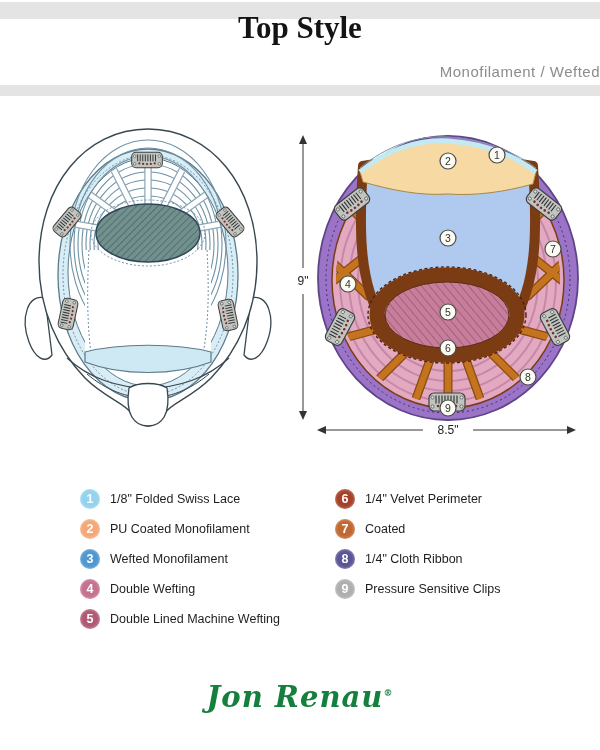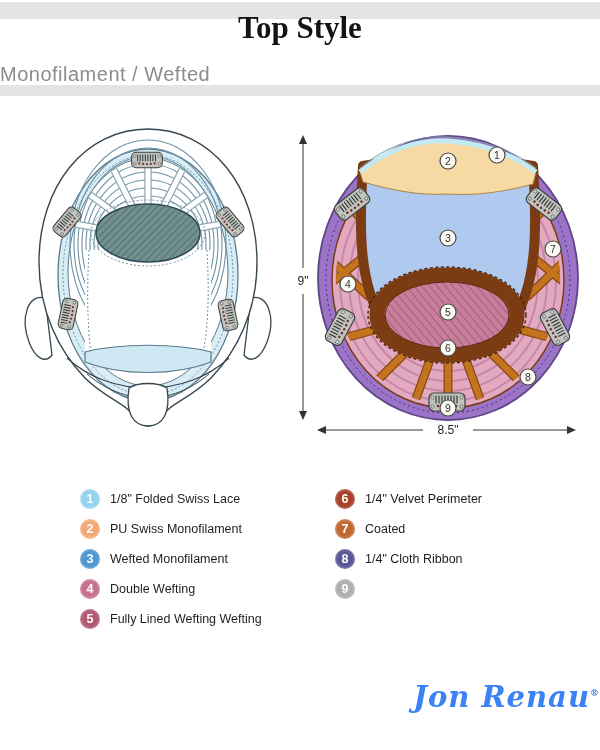--- a/index.html
+++ b/index.html
@@ -3,35 +3,35 @@
 <meta charset="utf-8">
 <style>
   html,body{margin:0;padding:0;background:#fff;}
   .page{position:relative;width:600px;height:750px;background:#fff;overflow:hidden;
         font-family:"Liberation Sans",sans-serif;}
   .bar{position:absolute;left:0;right:0;background:#E4E4E4;}
   .bar-top{top:2px;height:17px;}
   .bar-mid{top:85px;height:11px;}
   .title{position:absolute;top:10px;left:0;width:100%;text-align:center;
          font-family:"Liberation Serif",serif;font-weight:bold;font-size:31px;color:#141414;}
-  .subtitle{position:absolute;top:63px;left:0;width:100%;text-align:left;
-            font-size:20px;color:#8C8C8C;letter-spacing:.5px;}
+  .subtitle{position:absolute;top:63px;left:0;width:100%;text-align:right;
+            font-size:15px;color:#8C8C8C;letter-spacing:.5px;}
   .head-svg{position:absolute;left:15px;top:122px;}
   .cap-svg{position:absolute;left:290px;top:130px;}
   .legend-col{position:absolute;display:flex;flex-direction:column;}
   .legend-left{left:80px;top:484px;}
   .legend-right{left:335px;top:484px;}
   .lrow{display:flex;align-items:center;height:30px;}
   .lnum{width:20px;height:20px;border-radius:50%;color:#fff;font-weight:bold;
         font-size:12.5px;line-height:20px;text-align:center;flex:0 0 20px;
         box-shadow:inset 0 0 3px rgba(255,255,255,.55);}
   .llab{margin-left:10px;font-size:12.5px;color:#1e1e1e;}
-  .logo{position:absolute;top:680px;left:0;width:100%;text-align:right;
+  .logo{position:absolute;top:680px;left:0;width:100%;text-align:center;
         font-family:"DejaVu Serif",serif;font-style:italic;font-weight:bold;
-        font-size:29px;color:#3b82f6;letter-spacing:1px;}
+        font-size:29px;color:#15803d;letter-spacing:1px;}
   .logo sup{font-size:9px;font-style:normal;}
   svg text{font-family:"Liberation Sans",sans-serif;}
 </style>
 </head>
 <body>
 
 <div class="page">
 
   <div class="bar bar-top"></div>
   <div class="title">Top Style</div>
@@ -259,49 +259,50 @@
     <text x="158" y="304" font-size="12" fill="#222" text-anchor="middle">8.5"</text>
   </svg>
 
   <div class="legend-col legend-left">
     <div class="lrow">
       <span class="lnum" style="background: rgb(146, 211, 239);">1</span>
       <span class="llab">1/8" Folded Swiss Lace</span>
     </div>
     <div class="lrow">
       <span class="lnum" style="background: rgb(245, 168, 118);">2</span>
-      <span class="llab">PU Swiss Monofilament</span>
+      <span class="llab">PU Coated Monofilament</span>
     </div>
     <div class="lrow">
       <span class="lnum" style="background: rgb(79, 151, 208);">3</span>
       <span class="llab">Wefted Monofilament</span>
     </div>
     <div class="lrow">
       <span class="lnum" style="background: rgb(197, 113, 143);">4</span>
       <span class="llab">Double Wefting</span>
     </div>
     <div class="lrow">
       <span class="lnum" style="background: rgb(177, 89, 114);">5</span>
-      <span class="llab">Fully Lined Wefting Wefting</span>
+      <span class="llab">Double Lined Machine Wefting</span>
     </div>
   </div>
 
   <div class="legend-col legend-right">
     <div class="lrow">
       <span class="lnum" style="background: rgb(166, 64, 41);">6</span>
       <span class="llab">1/4" Velvet Perimeter</span>
     </div>
     <div class="lrow">
       <span class="lnum" style="background: rgb(193, 104, 50);">7</span>
       <span class="llab">Coated</span>
     </div>
     <div class="lrow">
       <span class="lnum" style="background: rgb(91, 85, 149);">8</span>
       <span class="llab">1/4" Cloth Ribbon</span>
     </div>
     <div class="lrow">
       <span class="lnum" style="background: rgb(175, 175, 175);">9</span>
+      <span class="llab">Pressure Sensitive Clips</span>
     </div>
   </div>
 
   <div class="logo"><span>Jon Renau</span><sup>®</sup></div>
 
 </div>
 
 </body></html>

